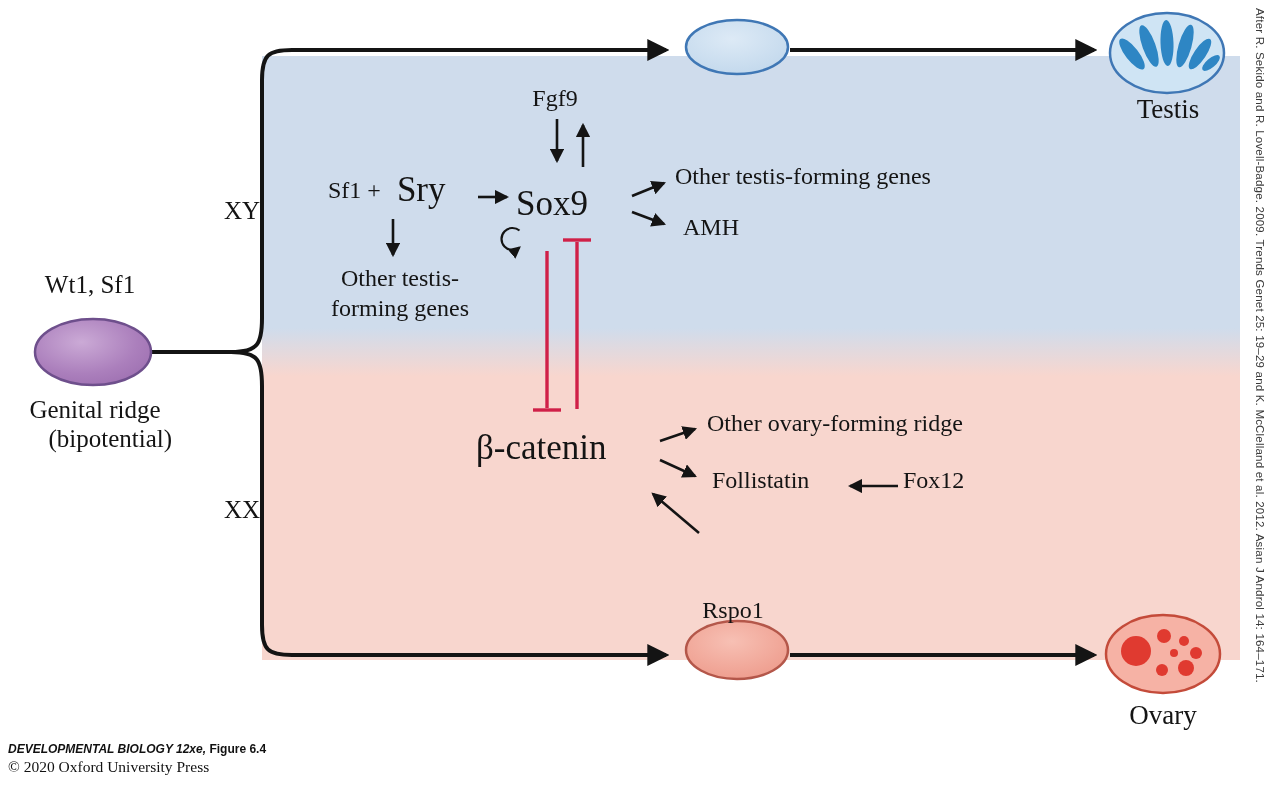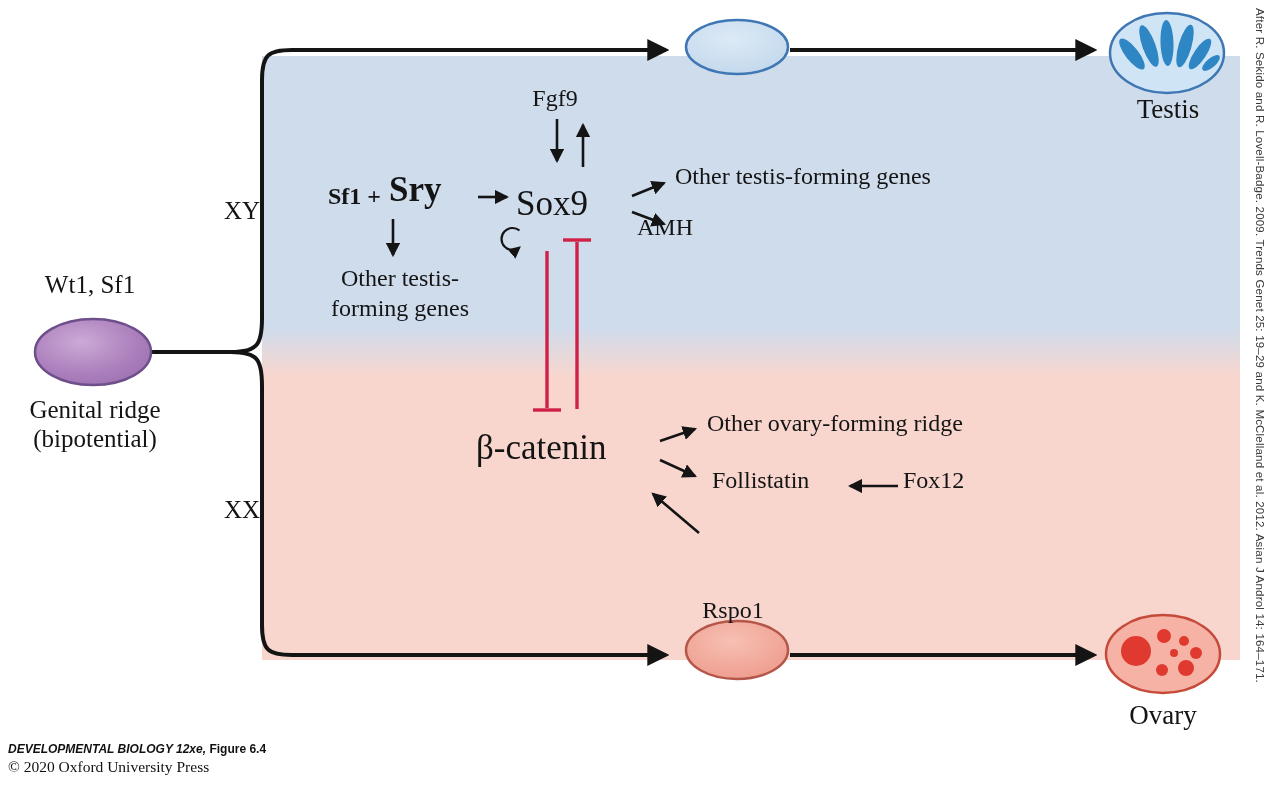--- a/index.html
+++ b/index.html
@@ -18,21 +18,21 @@
     white-space:nowrap;
     line-height:1.05;
     font-family:"Liberation Serif","DejaVu Serif",serif;
   }
   .s24{font-size:24px;}
   .s25{font-size:25px;}
   .s27{font-size:27px;}
   .s35{font-size:35px;}
   .s37{font-size:37px;}
   .ctr{text-align:center;}
-  .baserow{display:flex;align-items:flex-end;gap:8px;font-weight:bold;}
+  .baserow{display:flex;align-items:center;gap:16px;}
   #credit{
     position:absolute;
     right:2px;
     top:8px;
     height:760px;
     writing-mode:vertical-rl;
     font-family:"Liberation Sans","DejaVu Sans",sans-serif;
     font-size:11.5px;
     color:#3a3a3a;
     letter-spacing:0.2px;
@@ -142,36 +142,36 @@
         <circle cx="1196" cy="653" r="6"></circle>
         <circle cx="1186" cy="668" r="8"></circle>
         <circle cx="1162" cy="670" r="6"></circle>
         <circle cx="1174" cy="653" r="4"></circle>
       </g>
     </g>
   </svg>
 
   <div class="lbl s25 ctr" style="left:20px;top:272px;width:140px;">Wt1, Sf1</div>
   <div class="lbl s25 ctr" style="left:10px;top:397px;width:170px;">Genital ridge</div>
-  <div class="lbl s25 ctr" style="left:10px;top:426px;width:170px;">(bipotential)</div>
+  <div class="lbl s25 ctr" style="left:2px;top:426px;width:170px;text-align:right;">(bipotential)</div>
 
   <div class="lbl s25" style="left:224px;top:198px;">XY</div>
   <div class="lbl s25" style="left:224px;top:497px;">XX</div>
 
   <div class="lbl s24 ctr" style="left:520px;top:86px;width:70px;">Fgf9</div>
 
   <div class="lbl baserow" style="left:328px;top:172px;">
     <span class="s24">Sf1 +</span>
     <span class="s35">Sry</span>
   </div>
 
   <div class="lbl s35" style="left:516px;top:186px;">Sox9</div>
 
   <div class="lbl s24" style="left:675px;top:164px;">Other testis-forming genes</div>
-  <div class="lbl s24" style="left:637px;top:215px;">AMH</div>
+  <div class="lbl s24" style="left:683px;top:215px;">AMH</div>
 
   <div class="lbl s24 ctr" style="left:310px;top:296px;width:180px;">forming genes</div>
   <div class="lbl s24 ctr" style="left:310px;top:266px;width:180px;">Other testis-</div>
 
   <div class="lbl s27 ctr" style="left:1118px;top:95px;width:100px;">Testis</div>
 
   <div class="lbl s35" style="left:476px;top:430px;">β-catenin</div>
 
   <div class="lbl s24" style="left:707px;top:411px;">Other ovary-forming ridge</div>
   <div class="lbl s24" style="left:712px;top:468px;">Follistatin</div>

